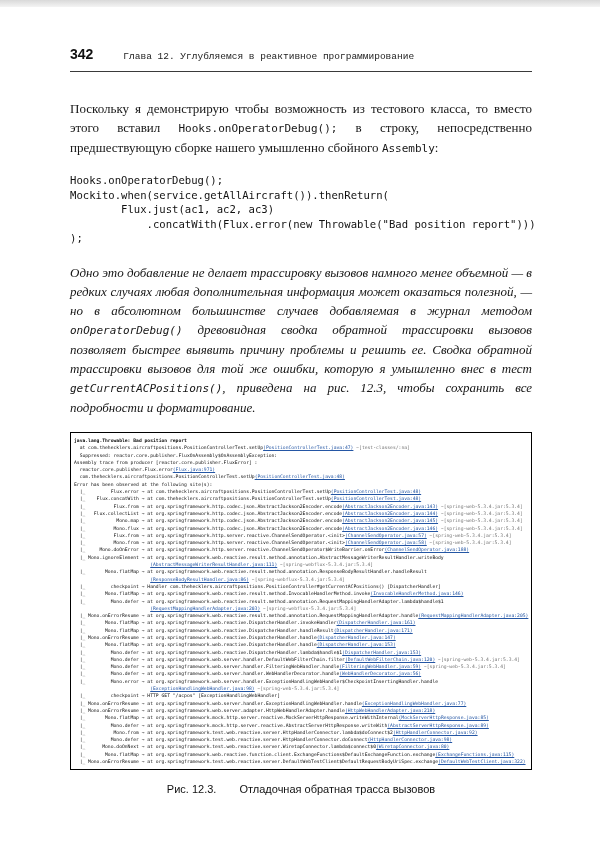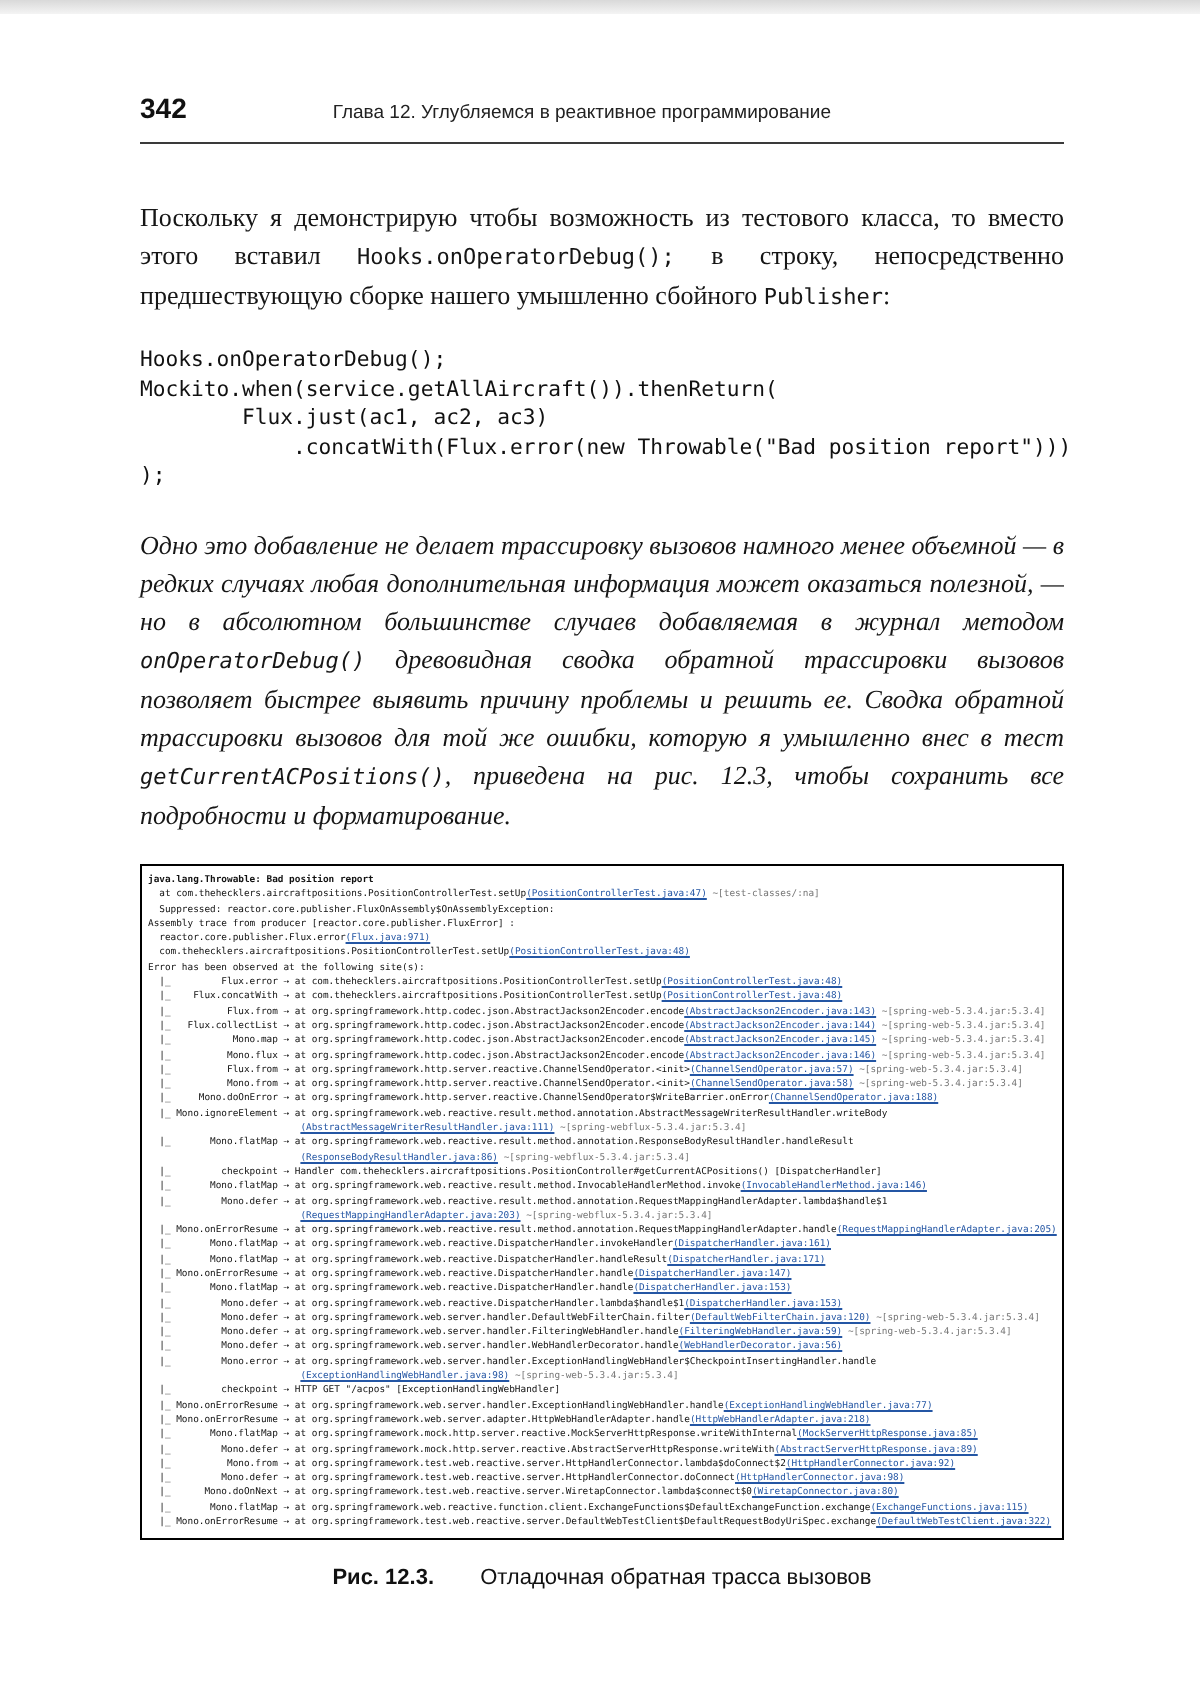--- a/index.html
+++ b/index.html
@@ -2,58 +2,58 @@
 <html><head>
 <meta charset="utf-8">
 <style>
   * { margin:0; padding:0; box-sizing:border-box; }
   html,body { width:600px; height:848px; background:#ffffff; overflow:hidden; }
   body { font-family:"Liberation Serif", serif; color:#161616; }
   .page-edge-top { position:absolute; top:0; left:0; width:600px; height:7px;
                    background:linear-gradient(#d9d9d9,#f4f4f4); }
   .page { position:relative; padding:46px 68px 0 70px; }
 
-  .header { display:flex; align-items:baseline; border-bottom:1px solid #3a3a3a; padding-bottom:9px;gap:43px; }
+  .header { display:flex; align-items:baseline; border-bottom:1px solid #3a3a3a; padding-bottom:9px; }
   .page-num { font-family:"Liberation Sans", sans-serif; font-weight:bold; font-size:14px; color:#111; }
-  .chapter { font-family:Liberation Sans, sans-serif; font-size:9.5px; margin-left:30px; color:#222; }
+  .chapter { font-family:Liberation Mono, monospace; font-size:9.5px; margin-left:30px; color:#222; }
 
   .para { font-size:13px; line-height:19px; text-align:justify; }
   .para.p1 { margin-top:27px; }
   .para.p2 { margin-top:17px;font-style:italic; }
   .icode { font-family:"DejaVu Sans Mono", monospace; font-size:11px; }
 
   .codeblock { font-family:"DejaVu Sans Mono", monospace; font-size:10.6px; line-height:14.6px;
                margin-top:15px; white-space:pre; color:#111; }
 
   .figure { margin-top:15px; border:1px solid #000; padding:4px 3px; height:338px;
             overflow:hidden; background:#fff; }
   .trace-line { font-family:"DejaVu Sans Mono", monospace; font-size:4.7px; line-height:7.3px;
                 white-space:pre; color:#111; }
   .trace-line.first { font-weight:bold; }
   .trace-line .link { color:#2456a4; text-decoration:underline; }
   .trace-line .meta { color:#767676; }
 
   .caption { text-align:center; margin-top:13px; font-family:"Liberation Sans", sans-serif;
              font-size:11px; color:#111; }
-  .caption .cap-label { font-weight:bold; }
+  .caption .cap-label { font-weight:normal; }
   .caption .cap-text { margin-left:20px; }
 </style>
 </head>
 <body>
 
 <div class="page-edge-top"></div>
 
 <div class="page">
 
   <div class="header">
     <span class="page-num">342</span>
     <span class="chapter">Глава 12. Углубляемся в реактивное программирование</span>
   </div>
 
-  <p class="para p1"><span>Поскольку я демонстрирую чтобы возможность из тестового класса, то вместо этого вставил </span><span class="icode">Hooks.onOperatorDebug();</span><span> в строку, непосредственно предшествующую сборке нашего умышленно сбойного </span><span class="icode">Publisher</span><span>:</span></p>
+  <p class="para p1"><span>Поскольку я демонстрирую чтобы возможность из тестового класса, то вместо этого вставил </span><span class="icode">Hooks.onOperatorDebug();</span><span> в строку, непосредственно предшествующую сборке нашего умышленно сбойного </span><span class="icode">Assembly</span><span>:</span></p>
 
   <pre class="codeblock">Hooks.onOperatorDebug();
 Mockito.when(service.getAllAircraft()).thenReturn(
         Flux.just(ac1, ac2, ac3)
             .concatWith(Flux.error(new Throwable("Bad position report")))
 );</pre>
 
   <p class="para p2"><span>Одно это добавление не делает трассировку вызовов намного менее объемной — в редких случаях любая дополнительная информация может оказаться полезной, — но в абсолютном большинстве случаев добавляемая в журнал методом </span><span class="icode">onOperatorDebug()</span><span> древовидная сводка обратной трассировки вызовов позволяет быстрее выявить причину проблемы и решить ее. Сводка обратной трассировки вызовов для той же ошибки, которую я умышленно внес в тест </span><span class="icode">getCurrentACPositions()</span><span>, приведена на рис. 12.3, чтобы сохранить все подробности и форматирование.</span></p>
 
   <div class="figure" id="trace">

